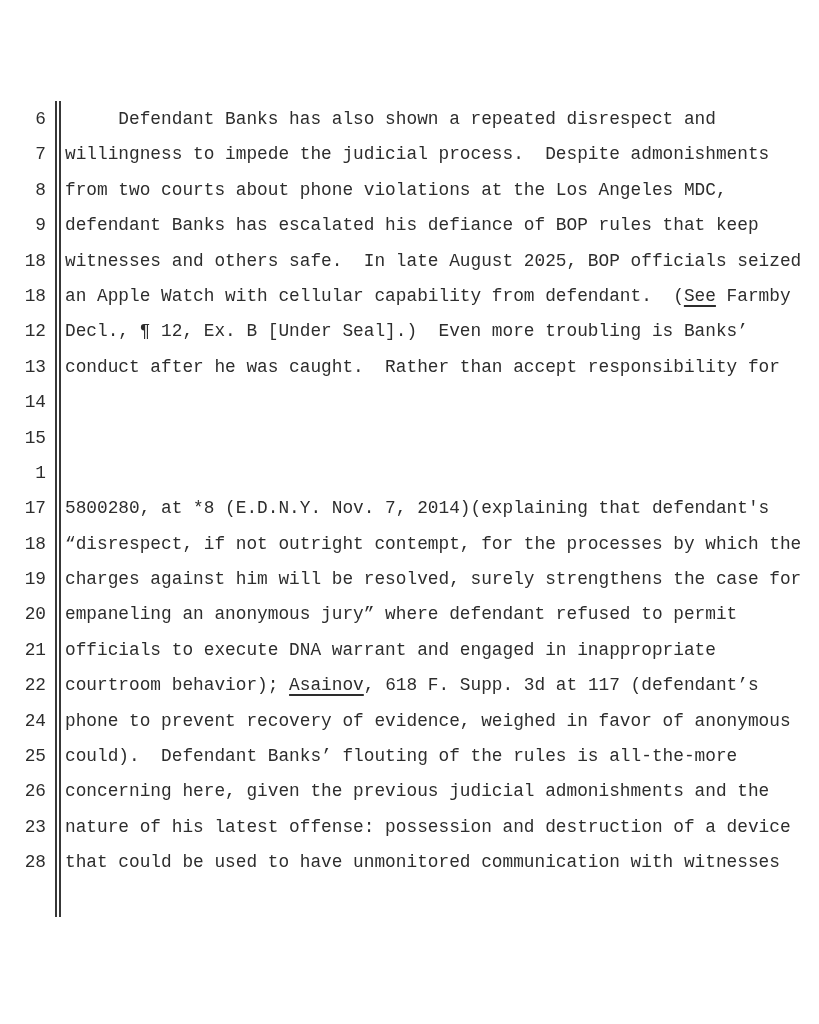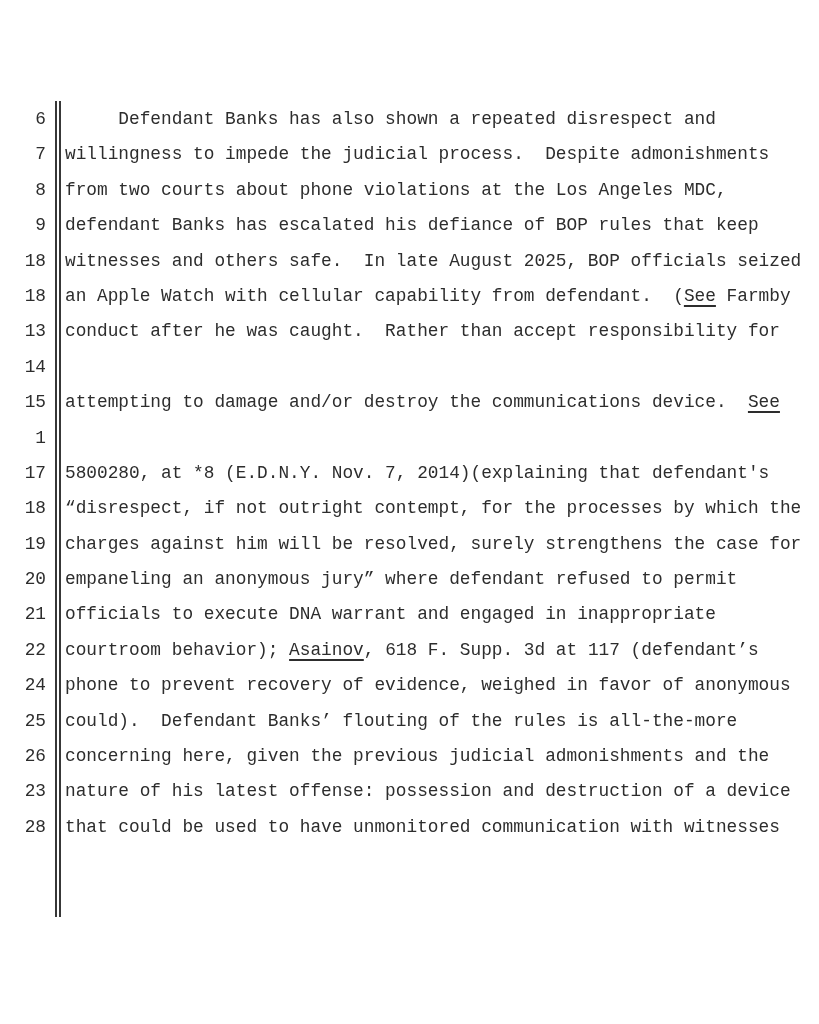--- a/index.html
+++ b/index.html
@@ -59,23 +59,24 @@
 
 <div class="page">
   <div class="double-bar"></div>
   <div class="doc">
       <div class="line"><span class="num">6</span><span class="txt"><span>     Defendant Banks has also shown a repeated disrespect and</span></span></div>
       <div class="line"><span class="num">7</span><span class="txt"><span>willingness to impede the judicial process.  Despite admonishments</span></span></div>
       <div class="line"><span class="num">8</span><span class="txt"><span>from two courts about phone violations at the Los Angeles MDC,</span></span></div>
       <div class="line"><span class="num">9</span><span class="txt"><span>defendant Banks has escalated his defiance of BOP rules that keep</span></span></div>
       <div class="line"><span class="num">18</span><span class="txt"><span>witnesses and others safe.  In late August 2025, BOP officials seized</span></span></div>
       <div class="line"><span class="num">18</span><span class="txt"><span>an Apple Watch with cellular capability from defendant.  (</span><span class="u">See</span><span> Farmby</span></span></div>
+      <div class="line"><span class="num">12</span><span class="txt"><span>Decl., ¶ 12, Ex. B [Under Seal].)  Even more troubling is Banks’</span></span></div>
       <div class="line"><span class="num">13</span><span class="txt"><span>conduct after he was caught.  Rather than accept responsibility for</span></span></div>
       <div class="line"><span class="num">14</span></div>
-      <div class="line"><span class="num">15</span><span class="txt"><span>attempting to damage and/or destroy the communications device.  </span><span class="u">See</span></span></div>
+      <div class="line"><span class="num">15</span></div>
       <div class="line"><span class="num">1</span></div>
       <div class="line"><span class="num">17</span><span class="txt"><span>5800280, at *8 (E.D.N.Y. Nov. 7, 2014)(explaining that defendant's</span></span></div>
       <div class="line"><span class="num">18</span><span class="txt"><span>“disrespect, if not outright contempt, for the processes by which the</span></span></div>
       <div class="line"><span class="num">19</span><span class="txt"><span>charges against him will be resolved, surely strengthens the case for</span></span></div>
       <div class="line"><span class="num">20</span><span class="txt"><span>empaneling an anonymous jury” where defendant refused to permit</span></span></div>
       <div class="line"><span class="num">21</span><span class="txt"><span>officials to execute DNA warrant and engaged in inappropriate</span></span></div>
       <div class="line"><span class="num">22</span><span class="txt"><span>courtroom behavior); </span><span class="u">Asainov</span><span>, 618 F. Supp. 3d at 117 (defendant’s</span></span></div>
       <div class="line"><span class="num">24</span><span class="txt"><span>phone to prevent recovery of evidence, weighed in favor of anonymous</span></span></div>
       <div class="line"><span class="num">25</span><span class="txt"><span>could).  Defendant Banks’ flouting of the rules is all-the-more</span></span></div>
       <div class="line"><span class="num">26</span><span class="txt"><span>concerning here, given the previous judicial admonishments and the</span></span></div>

